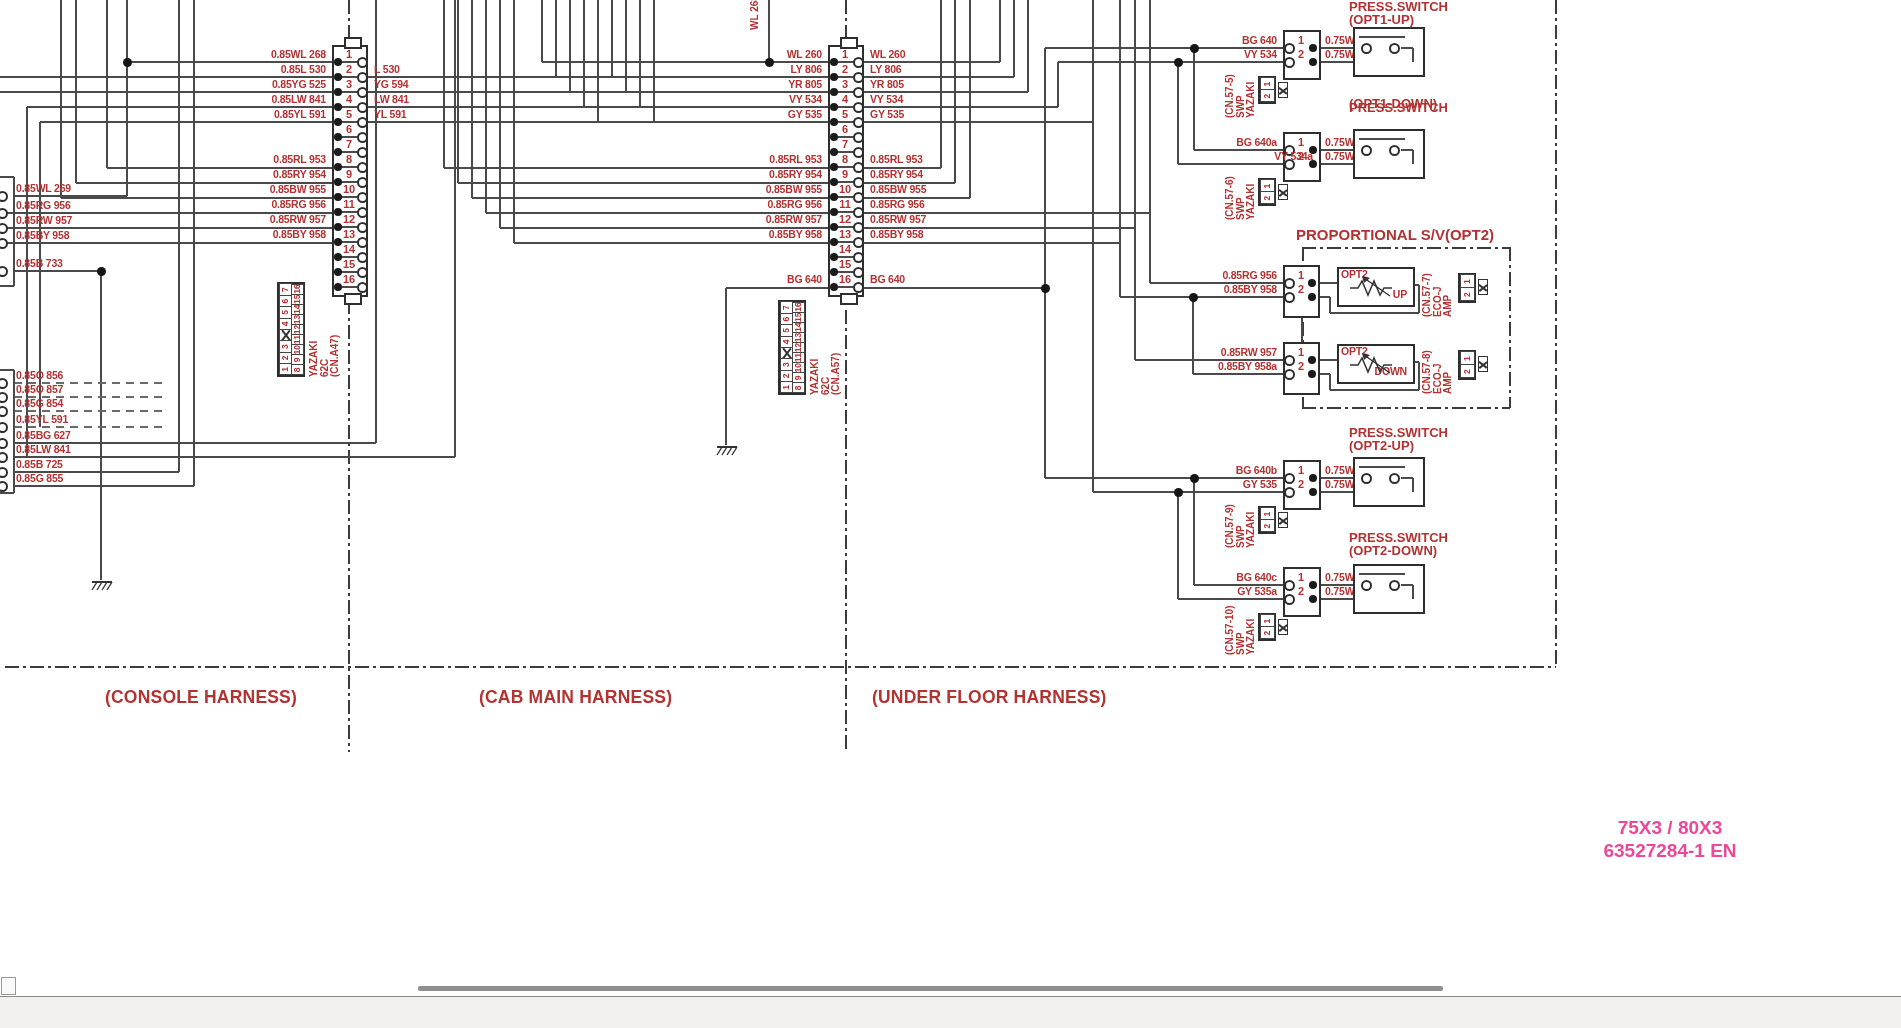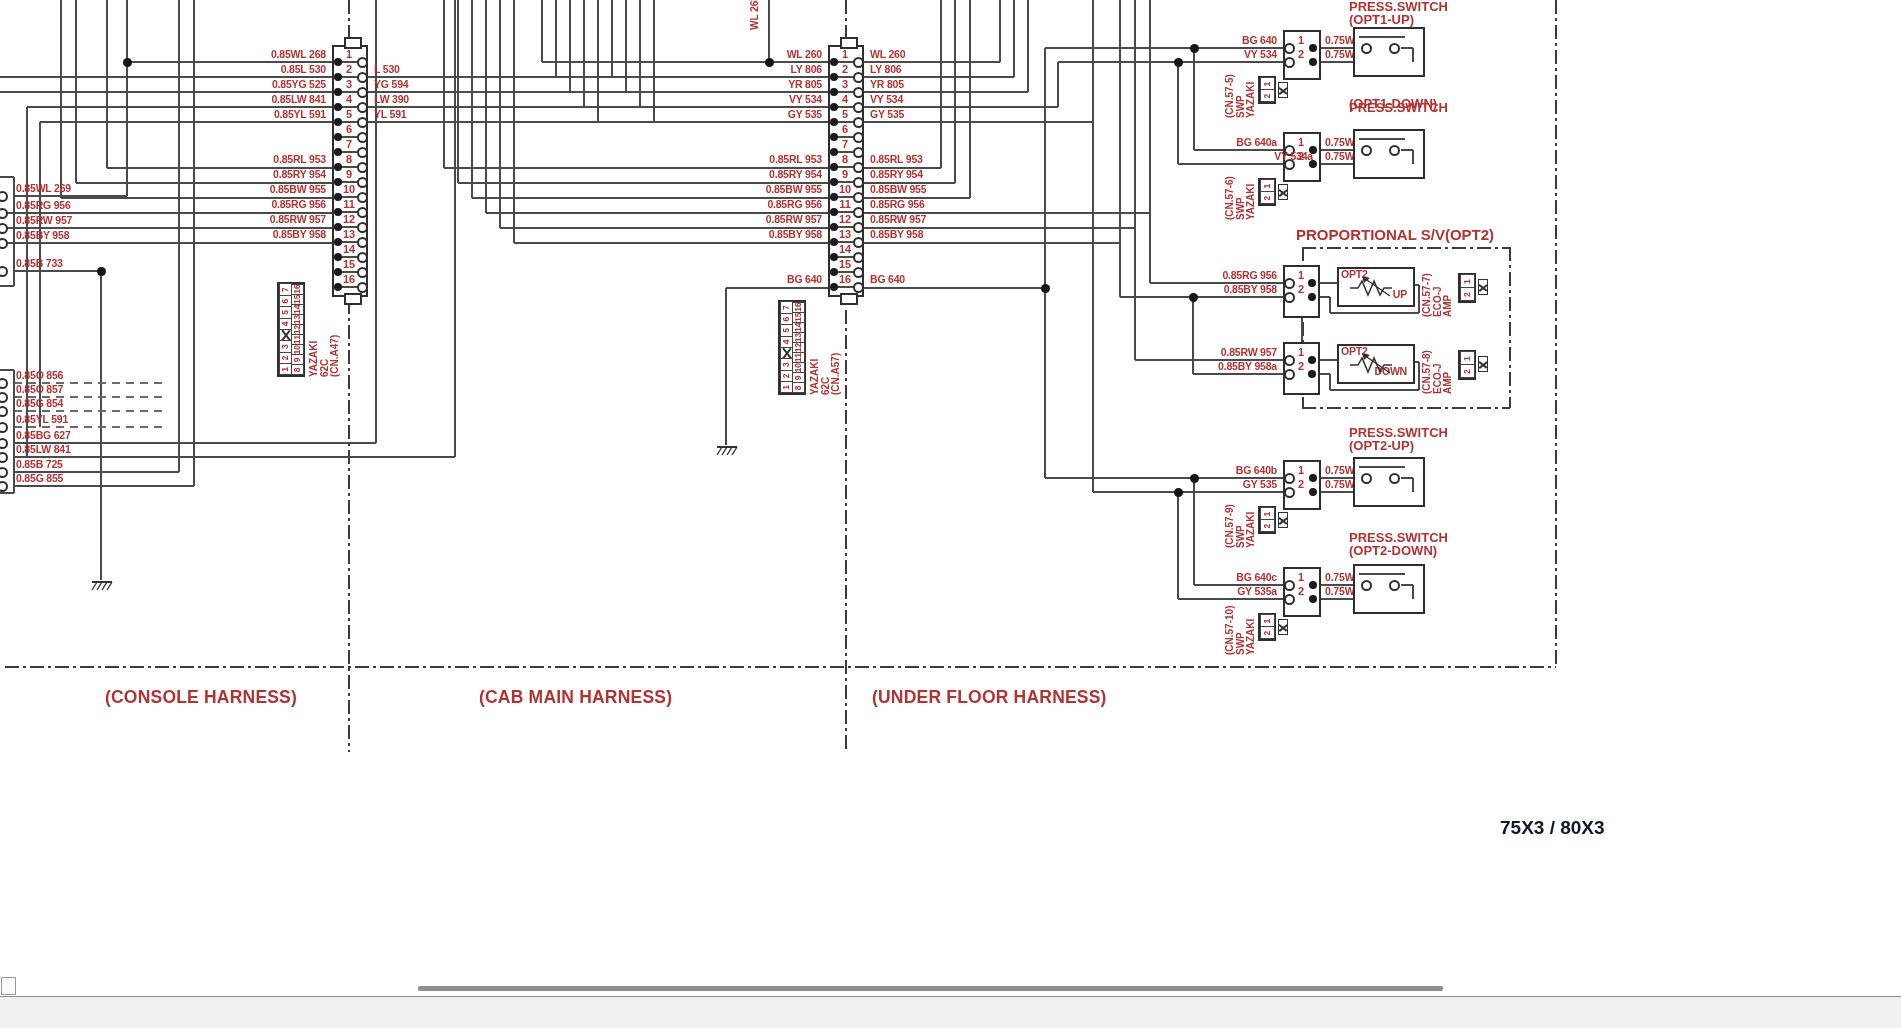--- a/index.html
+++ b/index.html
@@ -19,40 +19,41 @@
   .rot{position:absolute;transform:rotate(-90deg) translateX(-100%);transform-origin:0 0;}
   .rline{color:#b33232;font-weight:bold;font-size:10px;line-height:10.5px;white-space:nowrap;}
   .maptab{display:flex;flex-direction:column;border:2px solid #2e2e2e;background:#fff;box-sizing:border-box;width:100%;height:100%;}
   .maprow{display:flex;flex:1;}
   .mapcell{flex:1;border:1px solid #444;margin:-0.5px;display:flex;align-items:center;justify-content:center;
            color:#b33232;font-weight:bold;font-size:8.5px;position:relative;overflow:hidden;}
   .xa,.xb{position:absolute;left:-15%;right:-15%;top:50%;height:1.5px;background:#333;}
   .xa{transform:rotate(38deg);} .xb{transform:rotate(-38deg);}
   .title-red{position:absolute;color:#b33232;font-weight:bold;font-size:13px;line-height:13px;white-space:nowrap;}
   .harness{position:absolute;color:#b33232;font-weight:bold;font-size:17.5px;white-space:nowrap;letter-spacing:0.2px;}
-  #titleblock{position:absolute;left:1500px;top:816px;width:340px;text-align:left;color:#0f172a;
+  #titleblock{position:absolute;left:1500px;top:816px;width:340px;text-align:center;color:#ec4899;
               font-weight:bold;font-size:19px;line-height:23px;}
   
   #scroll-thumb{position:absolute;left:418px;top:986px;width:1025px;height:5px;background:#8f8f8f;border-radius:2px;}
   #corner-widget{position:absolute;left:1px;top:977px;width:13px;height:16px;border:1px solid #9a9a9a;background:#fafafa;}
   #toolbar{position:absolute;left:0;top:996px;width:1901px;height:32px;background:#f1f0ee;border-top:1px solid #8a8a8a;}
 </style>
 </head>
 <body>
 
 <div id="stage">
 
   <div class="title-red" style="left:1296px;top:228px;font-size:15px">PROPORTIONAL S/V(OPT2)</div>
 
   <div class="harness" style="left:105px;top:687px">(CONSOLE HARNESS)</div>
   <div class="harness" style="left:479px;top:687px">(CAB MAIN HARNESS)</div>
   <div class="harness" style="left:872px;top:687px">(UNDER FLOOR HARNESS)</div>
 
   <div id="titleblock">
     <div>75X3 / 80X3</div>
+    <div>63527284-1 EN</div>
   </div>
 
   <div id="scroll-thumb"></div>
   <div id="corner-widget"></div>
 
   <div id="toolbar">
     
     
     
     
@@ -234,21 +235,21 @@
     <div class="num" style="left: 340px; top: 79px;">3</div>
     <div class="fd" style="left: 334px; top: 88px;"></div>
     <div class="pc" style="left: 356.5px; top: 86.5px;"></div>
     <div class="lbl" style="top: 79px; right: 1575px;">0.85YG 525</div>
     <div class="lbl" style="top: 79px; left: 374px;">YG 594</div>
     <div class="wire" style="left: 338px; top: 106.25px; width: 22px; height: 1.5px;"></div>
     <div class="num" style="left: 340px; top: 94px;">4</div>
     <div class="fd" style="left: 334px; top: 103px;"></div>
     <div class="pc" style="left: 356.5px; top: 101.5px;"></div>
     <div class="lbl" style="top: 94px; right: 1575px;">0.85LW 841</div>
-    <div class="lbl" style="top: 94px; left: 374px;">LW 390</div>
+    <div class="lbl" style="top: 94px; left: 374px;">LW 841</div>
     <div class="wire" style="left: 338px; top: 121.25px; width: 22px; height: 1.5px;"></div>
     <div class="num" style="left: 340px; top: 109px;">5</div>
     <div class="fd" style="left: 334px; top: 118px;"></div>
     <div class="pc" style="left: 356.5px; top: 116.5px;"></div>
     <div class="lbl" style="top: 109px; right: 1575px;">0.85YL 591</div>
     <div class="lbl" style="top: 109px; left: 374px;">YL 591</div>
     <div class="wire" style="left: 338px; top: 136.25px; width: 22px; height: 1.5px;"></div>
     <div class="num" style="left: 340px; top: 124px;">6</div>
     <div class="fd" style="left: 334px; top: 133px;"></div>
     <div class="pc" style="left: 356.5px; top: 131.5px;"></div>

